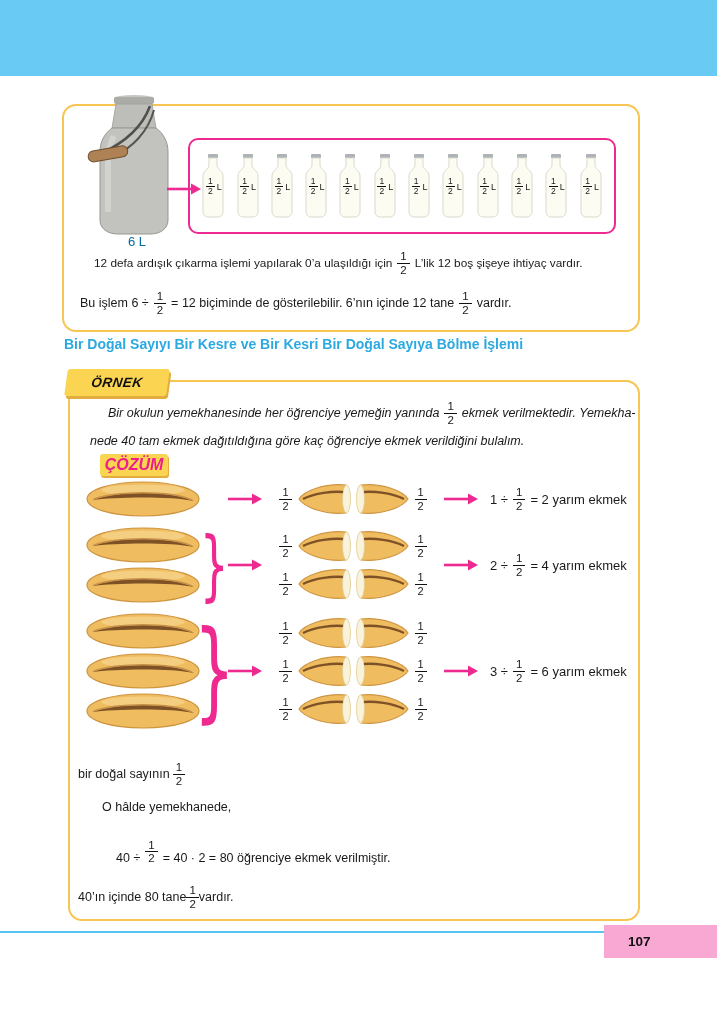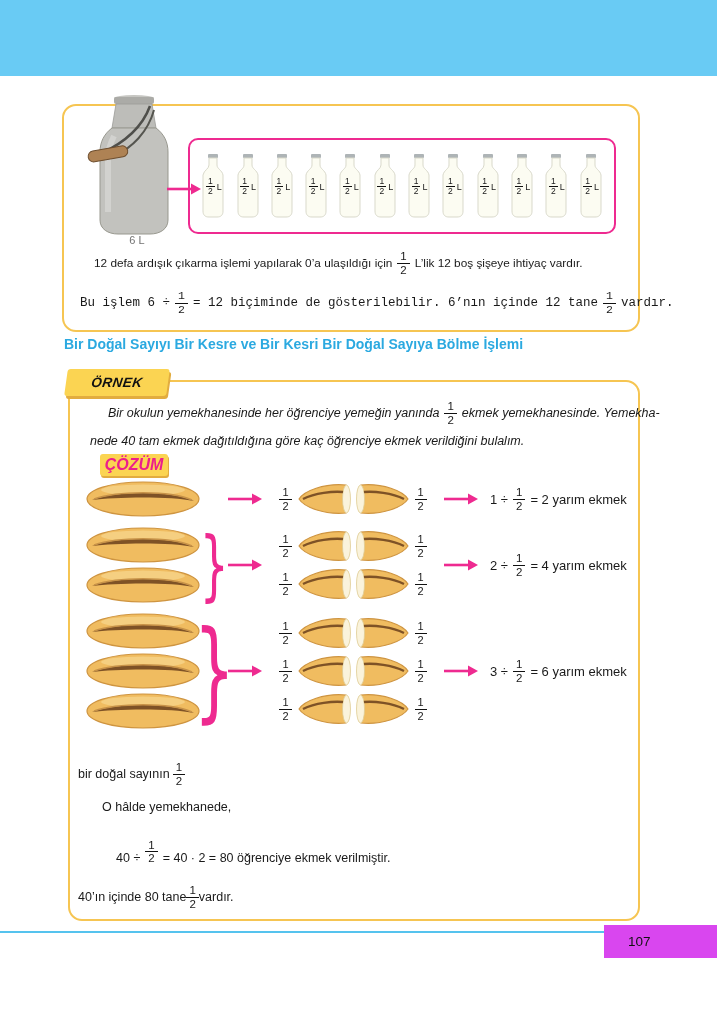--- a/index.html
+++ b/index.html
@@ -17,36 +17,36 @@
   .frac { display:inline-flex; flex-direction:column; align-items:center;
           line-height:1.1; font-size:11.5px; font-style:normal; }
   .frac .n { padding:0 3px; border-bottom:1.2px solid #111; }
   .frac .d { padding:0 3px; }
 
   
   .box1 { left:62px; top:104px; width:578px; height:228px;
           border:2px solid #F6C552; border-radius:14px; background:#fff; }
   .can-wrap { position:absolute; left:20px; top:-12px; width:104px; }
   .can-label { position:absolute; left:38px; top:128px; width:70px; text-align:center;
-               font-size:11px; color:#737373; }
+               font-size:13px; color:#0369a1; }
   .arrow1 { position:absolute; left:102px; top:76px; }
   .pinkbox { position:absolute; left:124px; top:32px; width:428px; height:96px;
              border:2px solid #EE2A90; border-radius:10px;
              display:flex; justify-content:space-evenly; align-items:center; padding:0 3px; }
   .bottle { position:relative; width:28px; height:66px; flex:0 0 auto; }
   .bottle svg { display:block; }
   .bottle-label { position:absolute; left:0; top:24px; width:28px;
                   display:flex; align-items:center; justify-content:center; gap:1px; }
   .bottle-label .frac { font-size:8.5px; }
   .bottle-label .frac .n { border-bottom:1px solid #111; padding:0 2px; }
   .bottle-label .unit { font-size:9px; }
   .b1line1 { position:absolute; left:30px; top:144px; display:flex; align-items:center;
              gap:5px; font-size:11.8px; white-space:nowrap; }
   .b1line2 { position:absolute; left:16px; top:184px; display:flex; align-items:center;
-             gap:5px; font-size:12.5px; white-space:nowrap;font-family:Liberation Mono, monospace; }
+             gap:5px; font-size:12.5px; white-space:nowrap; }
 
   
   .section-title { left:64px; top:336px; font-size:14px; font-weight:bold; color:#2BA9E0; }
 
   
   .box2 { left:68px; top:380px; width:572px; height:541px;
           border:2px solid #F6C552; border-radius:14px; background:#fff; }
   .tab { background:#FBD452; display:flex; align-items:center; justify-content:center;
          font-weight:bold; font-style:italic; border-radius:3px; }
   .ornek-tab { position:absolute; left:-4px; top:-13px; width:102px; height:27px;
@@ -81,23 +81,23 @@
   .c2 { display:flex; align-items:center; gap:3px; height:36px; margin-top:2px;
         white-space:nowrap; }
   .oh { padding-left:24px; margin-top:8px; }
   .calc { display:flex; align-items:flex-end; gap:5px; margin-top:15px; padding-left:38px;
           height:36px; white-space:nowrap; }
   .final { display:flex; align-items:center; margin-top:14px; height:36px;
            white-space:nowrap; }
 
   
   .rule { left:0; top:931px; width:604px; height:2px; background:#55C3EE; }
-  .pagebox { left:604px; top:925px; width:113px; height:33px; background:#d946ef;
+  .pagebox { left:604px; top:925px; width:113px; height:33px; background:#f9a8d4;
              display:flex; align-items:center; padding-left:24px;
-             font-weight:normal; font-size:13.5px; color:#111; }
+             font-weight:bold; font-size:13.5px; color:#111; }
 </style>
 </head>
 <body>
 
 <svg width="0" height="0" style="position:absolute">
   <defs>
     <g id="sym-arrow">
       <line x1="1" y1="7" x2="26" y2="7" stroke="#EE2A90" stroke-width="2.6"></line>
       <polygon points="25,1.5 35,7 25,12.5" fill="#EE2A90"></polygon>
     </g>
@@ -327,21 +327,21 @@
 <div class="abs box2">
   <div class="tab ornek-tab">ÖRNEK</div>
 
   <div class="problem">
     <div class="pl1">
       <span>Bir okulun yemekhanesinde her öğrenciye yemeğin yanında</span>
       <span class="frac">
           <span class="n">1</span>
           <span class="d">2</span>
         </span>
-      <span>ekmek yemekhanesinde. Yemekha-</span>
+      <span>ekmek verilmektedir. Yemekha-</span>
     </div>
     <div class="pl2">nede 40 tam ekmek dağıtıldığına göre kaç öğrenciye ekmek verildiğini bulalım.</div>
   </div>
 
   <div class="tab cozum-tab">ÇÖZÜM</div>
 
   <div class="diagram">
 
     <div class="group">
       <div class="wholes">

